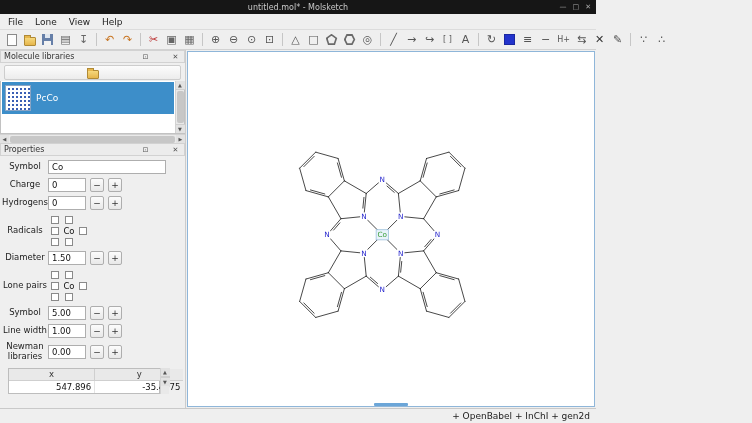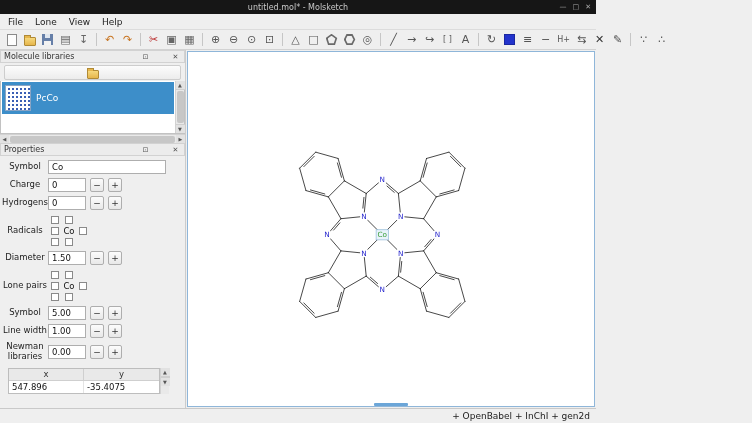--- a/index.html
+++ b/index.html
@@ -71,21 +71,21 @@
   .pinput.num { width:38px; }
   .spinbtn { width:14px; height:14px; margin-left:4px; border:1px solid #aeaeae; border-radius:2px; background:linear-gradient(#fcfcfc,#e8e8e8); display:flex; align-items:center; justify-content:center; font-size:9px; color:#333; }
   .cbgrid { display:grid; grid-template-columns:repeat(3,14px); grid-auto-rows:11px; align-items:center; justify-items:center; }
   .cb { width:8px; height:8px; border:1px solid #8a8a8a; background:#fff; }
   .cb-center { font-size:8.5px; color:#111; }
   .crow { display:flex; margin-top:6px; margin-left:6px; }
   .ctable { width:152px; border:1px solid #bdbdbd; background:#fff; }
   .ct-grid { display:grid; grid-template-columns:1fr 1fr; }
   .ct-h { height:12px; background:#e9e9e9; border-bottom:1px solid #cfcfcf; border-right:1px solid #cfcfcf; display:flex; align-items:center; justify-content:center; font-size:8.5px; color:#333; }
   .ct-h:nth-child(2) { border-right:none; }
-  .ct-c { height:12px; padding:0 3px; display:flex; align-items:center; font-size:8.5px; border-right:1px solid #e4e4e4; color:#111; }
+  .ct-c { height:12px; padding:0 3px; display:flex; align-items:center; font-size:8.5px; border-right:1px solid #e4e4e4; color:#111;margin-left:44px; }
   .ct-c:nth-child(4) { border-right:none; }
   .vscroll.table { height:26px; }
 
   
   .canvas-wrap { flex:1 1 auto; margin:1px; background:#ffffff; border:1px solid #8fb6d9; position:relative; min-width:0; }
   .canvas-wrap svg { display:block; width:100%; height:100%; }
   .cv-thumb { position:absolute; bottom:0px; left:calc(50% - 17px); width:34px; height:3px; background:#6ca6d8; border-radius:1px; }
 
   
   .statusbar { height:15px; flex:0 0 auto; background:#efefef; border-top:1px solid #c9c9c9; display:flex; align-items:center; justify-content:flex-end; padding-right:6px; font-size:9px; color:#222; }

